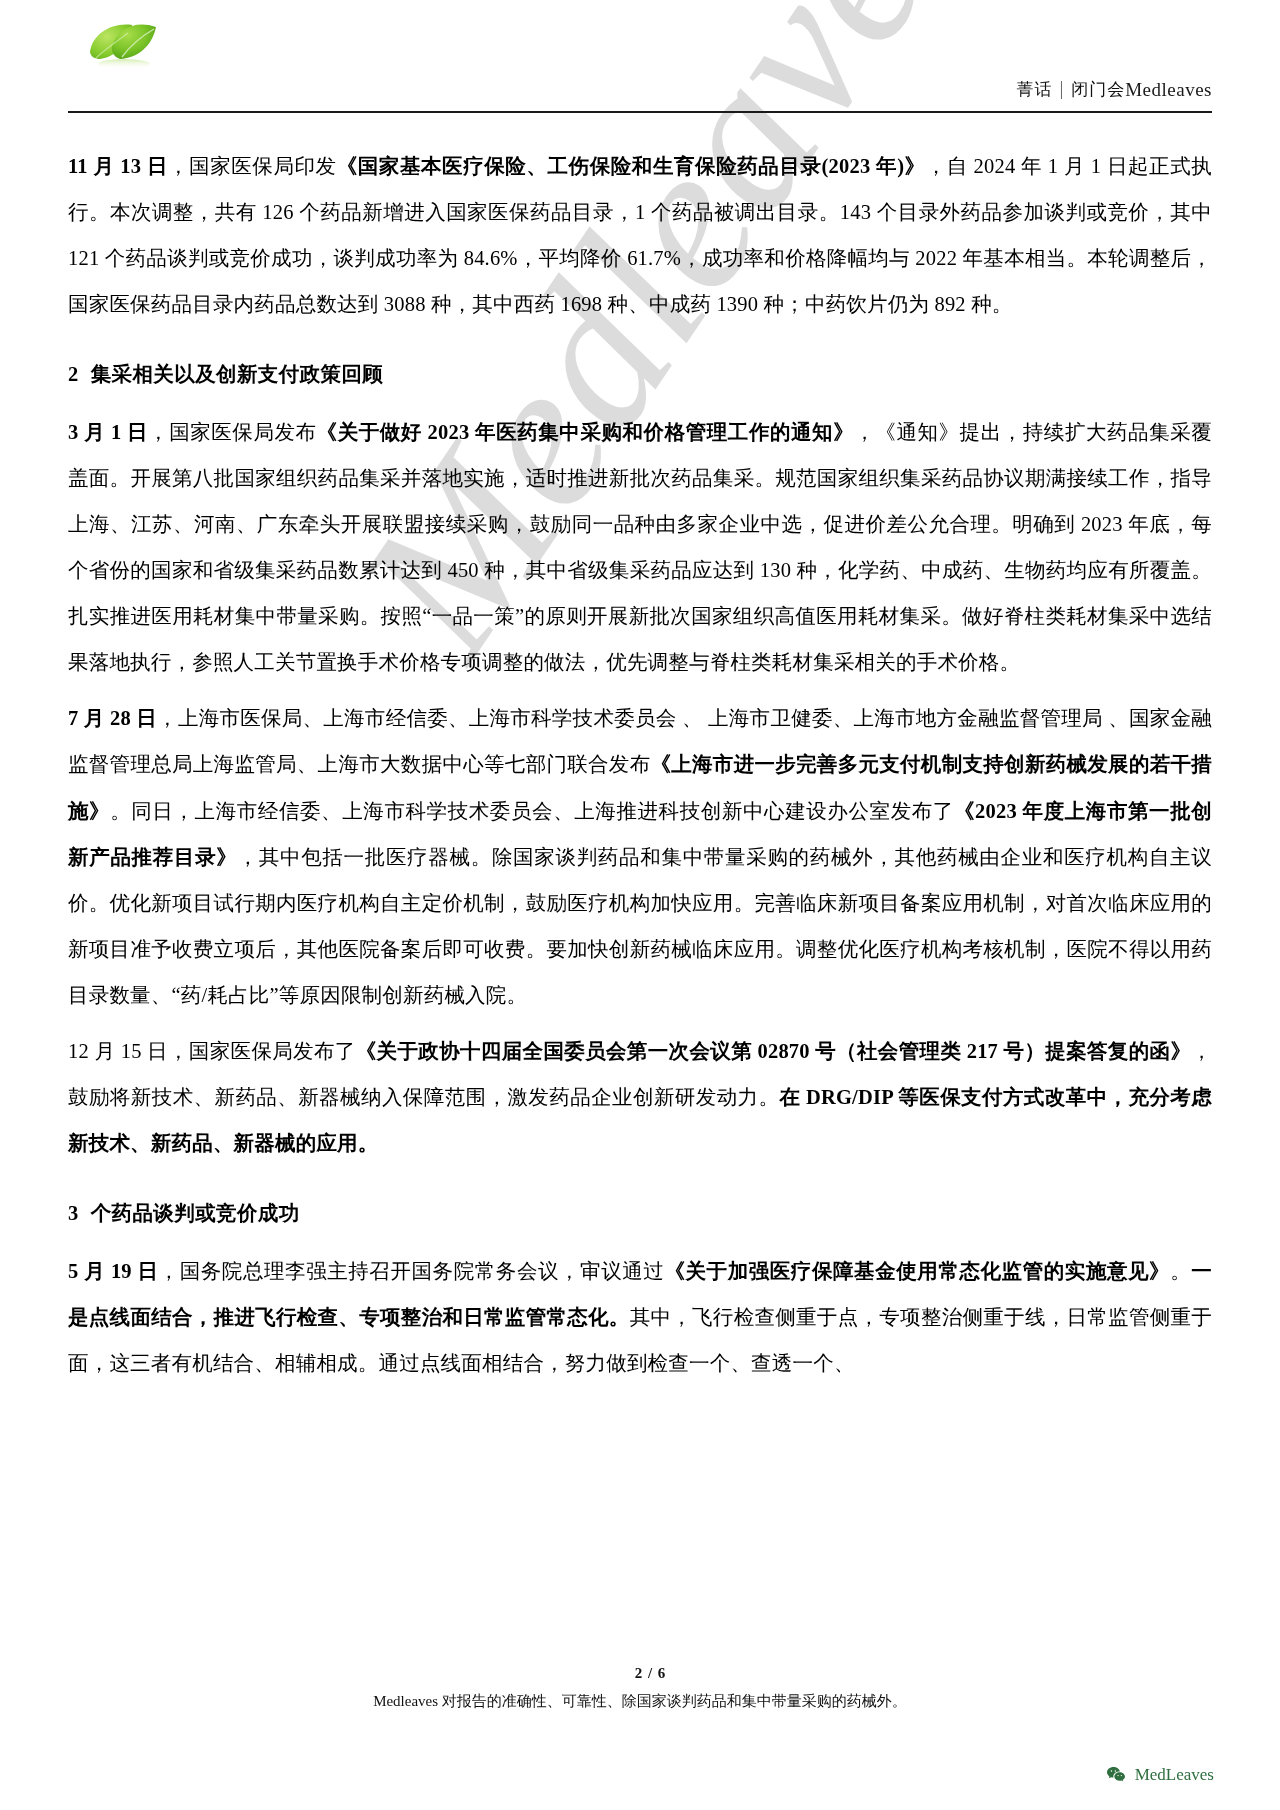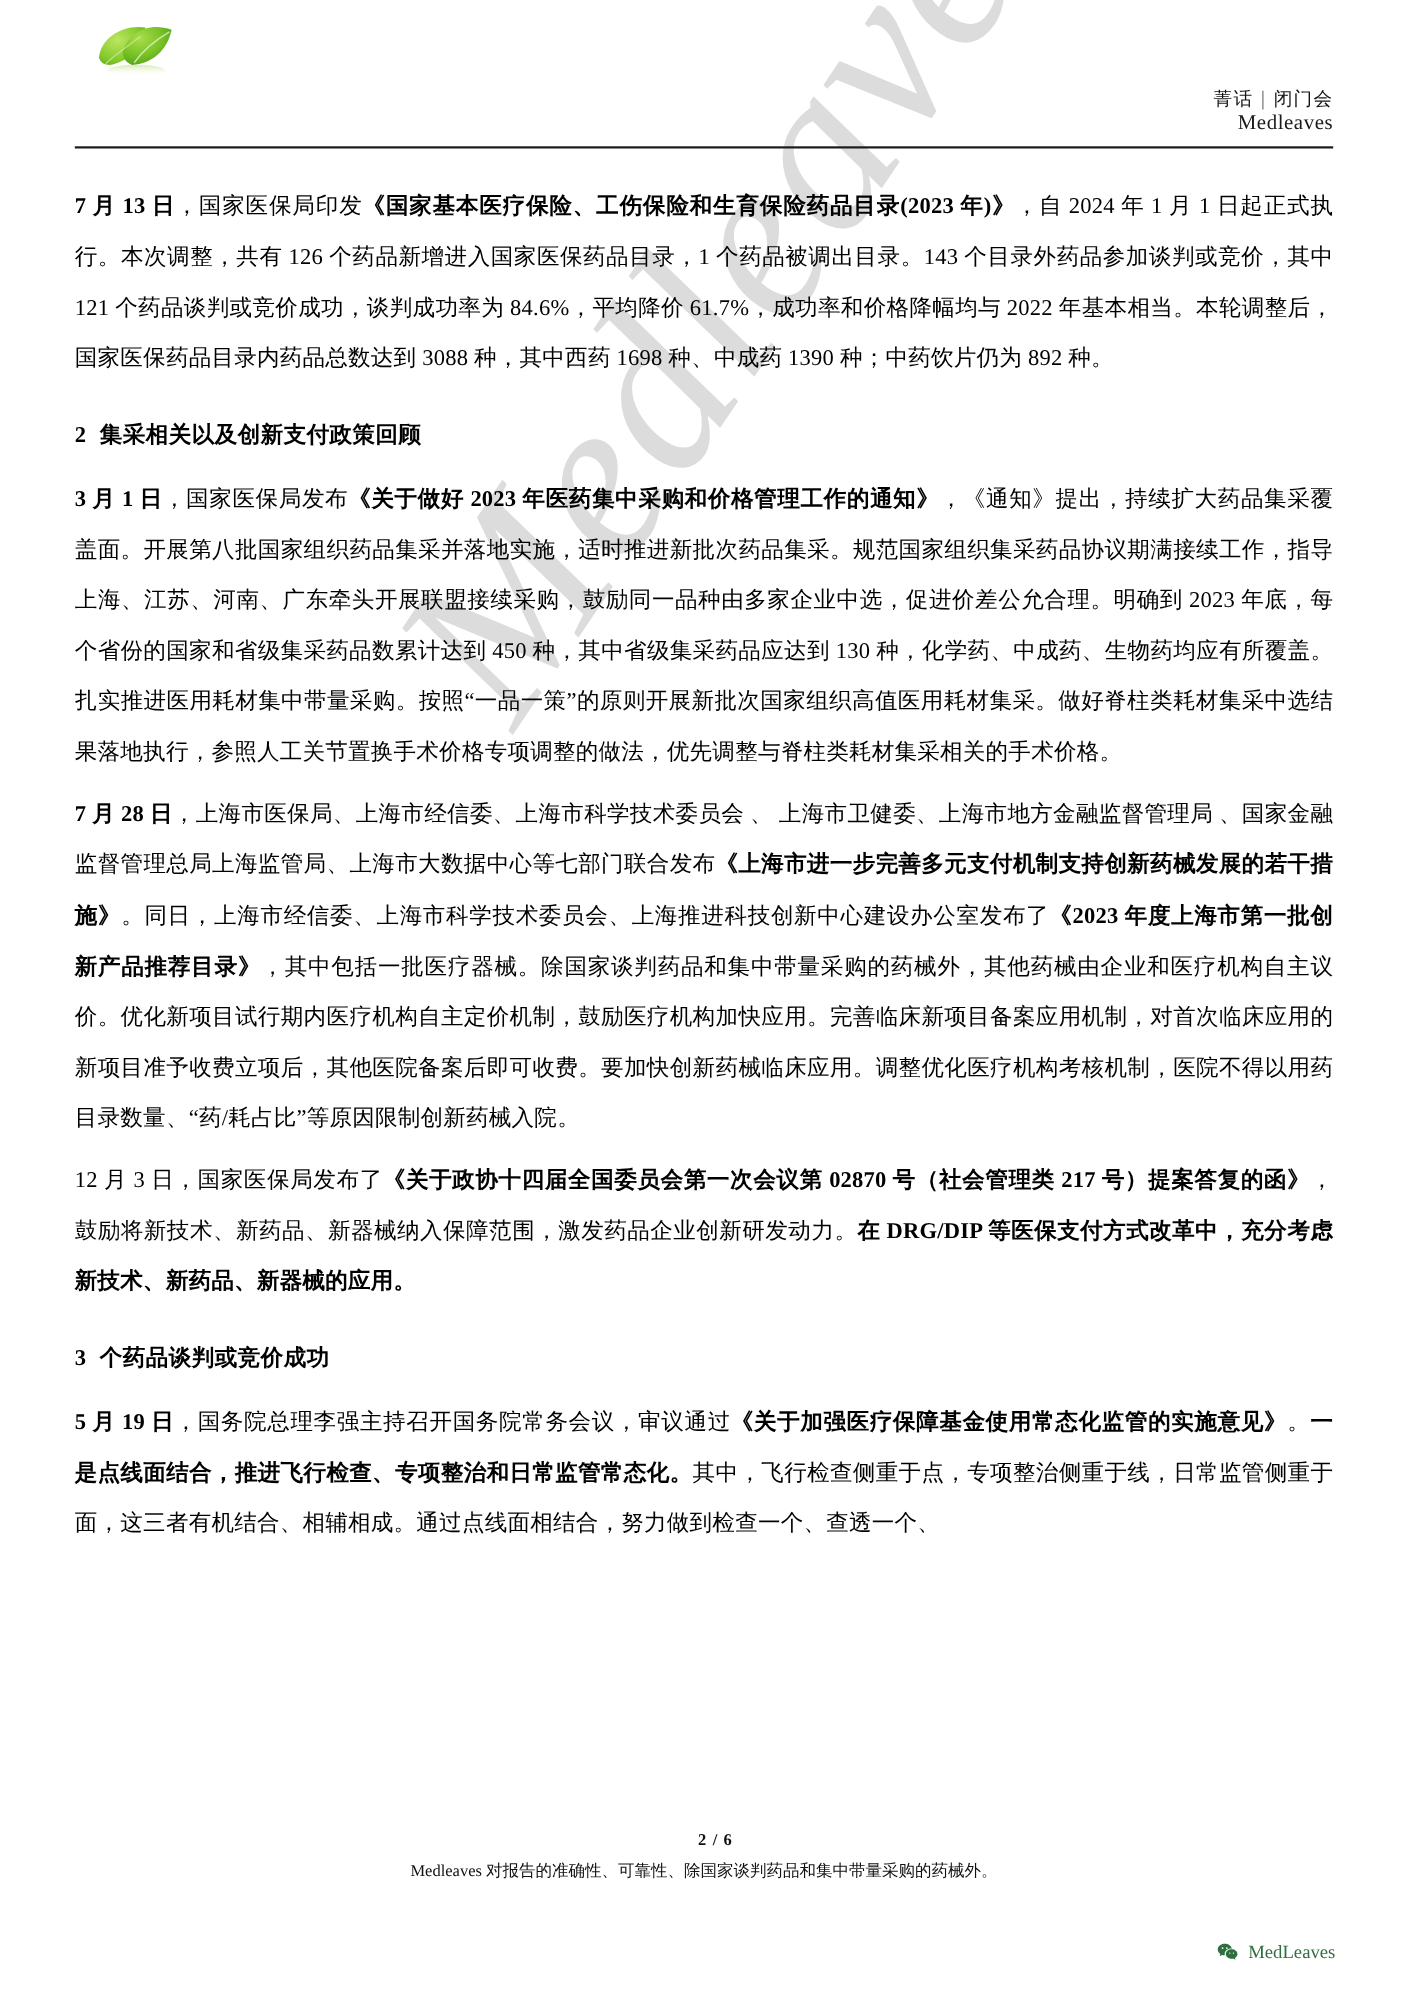--- a/index.html
+++ b/index.html
@@ -55,23 +55,22 @@
   .logo-wrap {
     width: 120px;
     height: 62px;
     position: relative;
     margin-left: 10px;
   }
   .leaf-svg { display:block; }
   .header-row {
     display: flex;
     align-items: flex-end;
-    justify-content: center;
+    justify-content: flex-end;
     padding-bottom: 4px;
-    flex-direction: column;
   }
   .header-left {
     font-family: "DejaVu Sans", "Liberation Sans", sans-serif;
     font-size: 17px;
     color: #111;
     letter-spacing: 1px;
   }
   .header-left .sep {
     padding: 0 6px;
     color: #444;
@@ -196,29 +195,29 @@
         <div class="header-left">
           <span>菁话</span><span class="sep">|</span><span>闭门会</span>
         </div>
         <div class="header-right">Medleaves</div>
       </div>
     </div>
     <div class="header-rule"></div>
 
     <div class="content">
 
-      <p class="para"><span class="b">7 月 13 日</span><span>，国家医保局印发</span><span class="b">《国家基本医疗保险、工伤保险和生育保险药品目录(2023 年)》</span><span>，自 2024 年 1 月 1 日起正式执行。本次调整，共有 126 个药品新增进入国家医保药品目录，1 个药品被调出目录。143 个目录外药品参加谈判或竞价，其中 121 个药品谈判或竞价成功，谈判成功率为 84.6%，平均降价 61.7%，成功率和价格降幅均与 2022 年基本相当。本轮调整后，国家医保药品目录内药品总数达到 3088 种，其中西药 1698 种、中成药 1390 种；中药饮片仍为 892 种。</span></p>
+      <p class="para"><span class="b">11 月 13 日</span><span>，国家医保局印发</span><span class="b">《国家基本医疗保险、工伤保险和生育保险药品目录(2023 年)》</span><span>，自 2024 年 1 月 1 日起正式执行。本次调整，共有 126 个药品新增进入国家医保药品目录，1 个药品被调出目录。143 个目录外药品参加谈判或竞价，其中 121 个药品谈判或竞价成功，谈判成功率为 84.6%，平均降价 61.7%，成功率和价格降幅均与 2022 年基本相当。本轮调整后，国家医保药品目录内药品总数达到 3088 种，其中西药 1698 种、中成药 1390 种；中药饮片仍为 892 种。</span></p>
 
       <h2 class="heading"><span class="num">2</span><span>集采相关以及创新支付政策回顾</span></h2>
 
       <p class="para"><span class="b">3 月 1 日</span><span>，国家医保局发布</span><span class="b">《关于做好 2023 年医药集中采购和价格管理工作的通知》</span><span>，《通知》提出，持续扩大药品集采覆盖面。开展第八批国家组织药品集采并落地实施，适时推进新批次药品集采。规范国家组织集采药品协议期满接续工作，指导上海、江苏、河南、广东牵头开展联盟接续采购，鼓励同一品种由多家企业中选，促进价差公允合理。明确到 2023 年底，每个省份的国家和省级集采药品数累计达到 450 种，其中省级集采药品应达到 130 种，化学药、中成药、生物药均应有所覆盖。扎实推进医用耗材集中带量采购。按照“一品一策”的原则开展新批次国家组织高值医用耗材集采。做好脊柱类耗材集采中选结果落地执行，参照人工关节置换手术价格专项调整的做法，优先调整与脊柱类耗材集采相关的手术价格。</span></p>
 
       <p class="para"><span class="b">7 月 28 日</span><span>，上海市医保局、上海市经信委、上海市科学技术委员会 、 上海市卫健委、上海市地方金融监督管理局 、国家金融监督管理总局上海监管局、上海市大数据中心等七部门联合发布</span><span class="b">《上海市进一步完善多元支付机制支持创新药械发展的若干措施》</span><span>。同日，上海市经信委、上海市科学技术委员会、上海推进科技创新中心建设办公室发布了</span><span class="b">《2023 年度上海市第一批创新产品推荐目录》</span><span>，其中包括一批医疗器械。除国家谈判药品和集中带量采购的药械外，其他药械由企业和医疗机构自主议价。优化新项目试行期内医疗机构自主定价机制，鼓励医疗机构加快应用。完善临床新项目备案应用机制，对首次临床应用的新项目准予收费立项后，其他医院备案后即可收费。要加快创新药械临床应用。调整优化医疗机构考核机制，医院不得以用药目录数量、“药/耗占比”等原因限制创新药械入院。</span></p>
 
-      <p class="para"><span>12 月 3 日</span><span>，国家医保局发布了</span><span class="b">《关于政协十四届全国委员会第一次会议第 02870 号（社会管理类 217 号）提案答复的函》</span><span>，鼓励将新技术、新药品、新器械纳入保障范围，激发药品企业创新研发动力。</span><span class="b">在 DRG/DIP 等医保支付方式改革中，充分考虑新技术、新药品、新器械的应用。</span></p>
+      <p class="para"><span>12 月 15 日</span><span>，国家医保局发布了</span><span class="b">《关于政协十四届全国委员会第一次会议第 02870 号（社会管理类 217 号）提案答复的函》</span><span>，鼓励将新技术、新药品、新器械纳入保障范围，激发药品企业创新研发动力。</span><span class="b">在 DRG/DIP 等医保支付方式改革中，充分考虑新技术、新药品、新器械的应用。</span></p>
 
       <h2 class="heading"><span class="num">3</span><span>个药品谈判或竞价成功</span></h2>
 
       <p class="para tight"><span class="b">5 月 19 日</span><span>，国务院总理李强主持召开国务院常务会议，审议通过</span><span class="b">《关于加强医疗保障基金使用常态化监管的实施意见》</span><span>。</span><span class="b">一是点线面结合，推进飞行检查、专项整治和日常监管常态化。</span><span>其中，飞行检查侧重于点，专项整治侧重于线，日常监管侧重于面，这三者有机结合、相辅相成。通过点线面相结合，努力做到检查一个、查透一个、</span></p>
 
     </div>
   </div>
 
   <div class="doc-footer">
     <div class="pageno">2 / 6</div>

